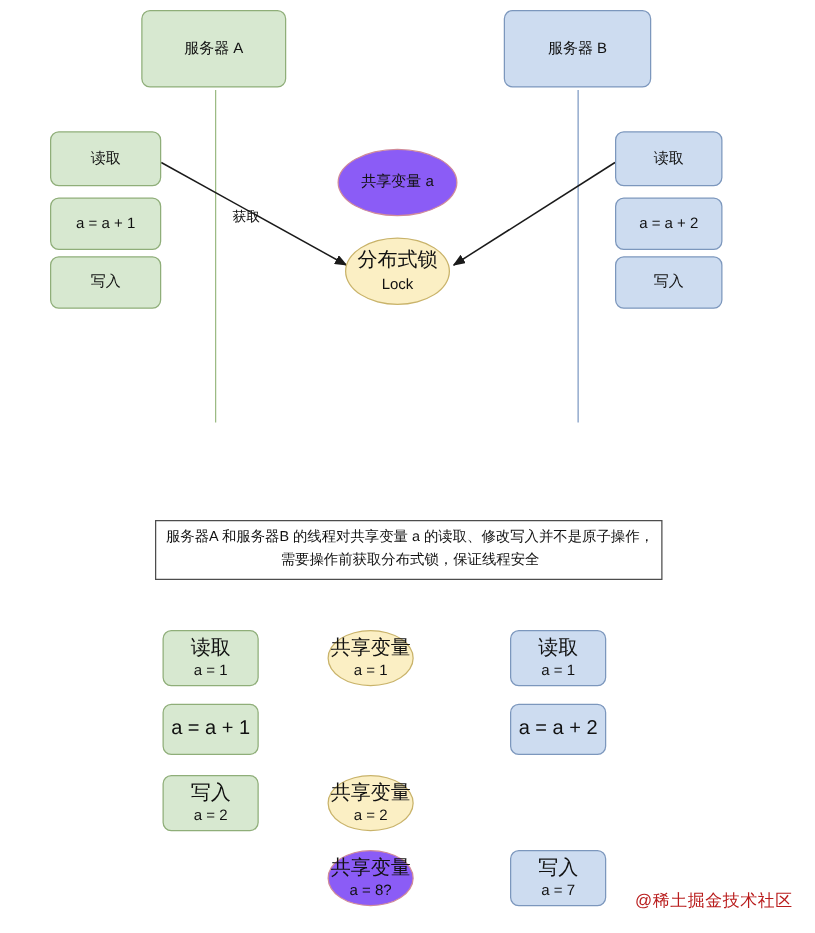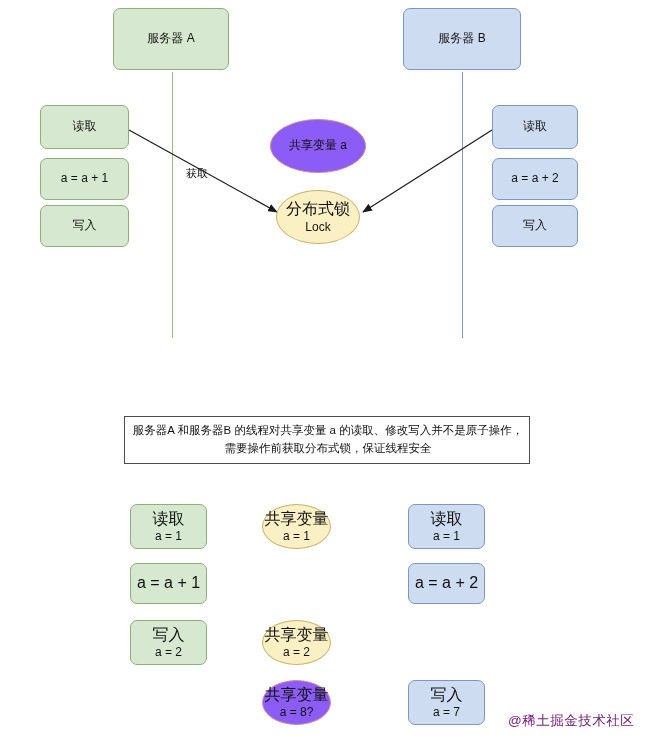--- a/index.html
+++ b/index.html
@@ -78,21 +78,21 @@
   }
   .edge-label {
     position: absolute;
     font-size: 11px;
     color: #111;
     white-space: nowrap;
     text-align: right;
   }
   .watermark {
     position: absolute;
-    color: #701a75;
+    color: #b91c1c;
     font-size: 13.5px;
     letter-spacing: 0.5px;
     white-space: nowrap;
   }
   .line1 { font-size: 16px; }
   .line2 { font-size: 12px; }
   svg.arrows {
     position: absolute;
     left: 0;
     top: 0;

